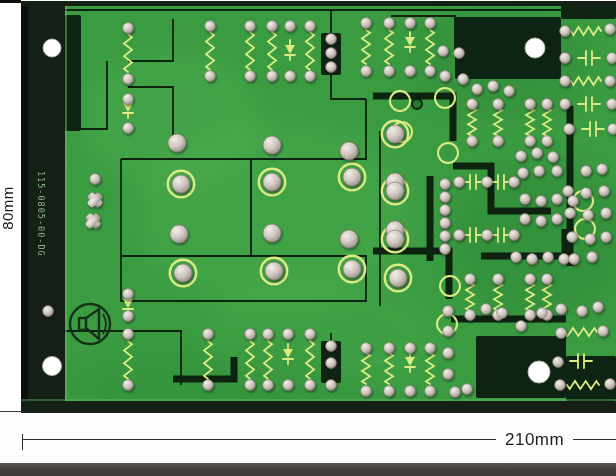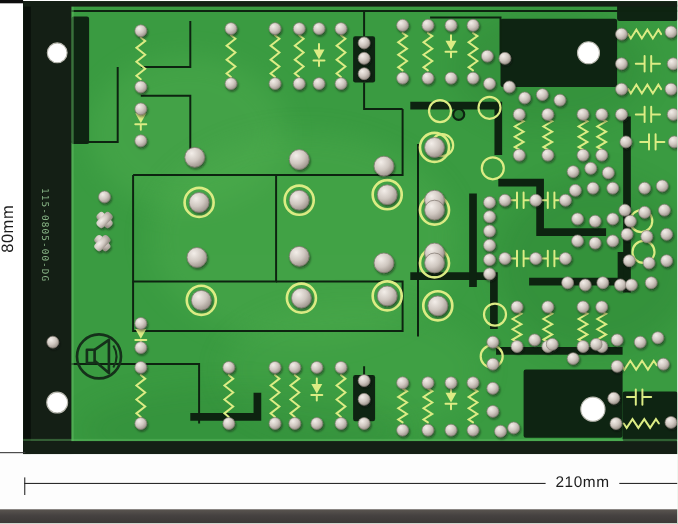--- a/index.html
+++ b/index.html
@@ -15,21 +15,21 @@
   .height-label{
     position:absolute;left:7px;top:208px;
     transform:translate(-50%,-50%) rotate(-90deg);
     font-size:15px;color:var(--label_text,#1c1c1c);white-space:nowrap;letter-spacing:.5px;
   }
   .dim-band{position:absolute;left:0;top:413px;width:616px;height:50px;background:#fdfdfd;}
   .dim-line{position:absolute;left:22px;right:0;top:26px;height:1px;background:#2b2b2b;}
   .dim-tick{position:absolute;left:22px;top:21px;width:1px;height:16px;background:#2b2b2b;}
   .dim-label{
     position:absolute;left:496px;top:17px;background:#fdfdfd;
-    padding:0 9px;font-size:14px;color:var(--label_text,#1c1c1c);letter-spacing:.5px;
+    padding:0 9px;font-size:17px;color:var(--label_text,#1c1c1c);letter-spacing:.5px;
   }
   .gray-strip{
     position:absolute;left:0;top:463px;width:616px;height:13px;
     background:linear-gradient(180deg,#5a5550 0%,#454140 45%,#3b3836 100%);
   }
 </style>
 </head>
 <body>
 
 <div class="stage">

